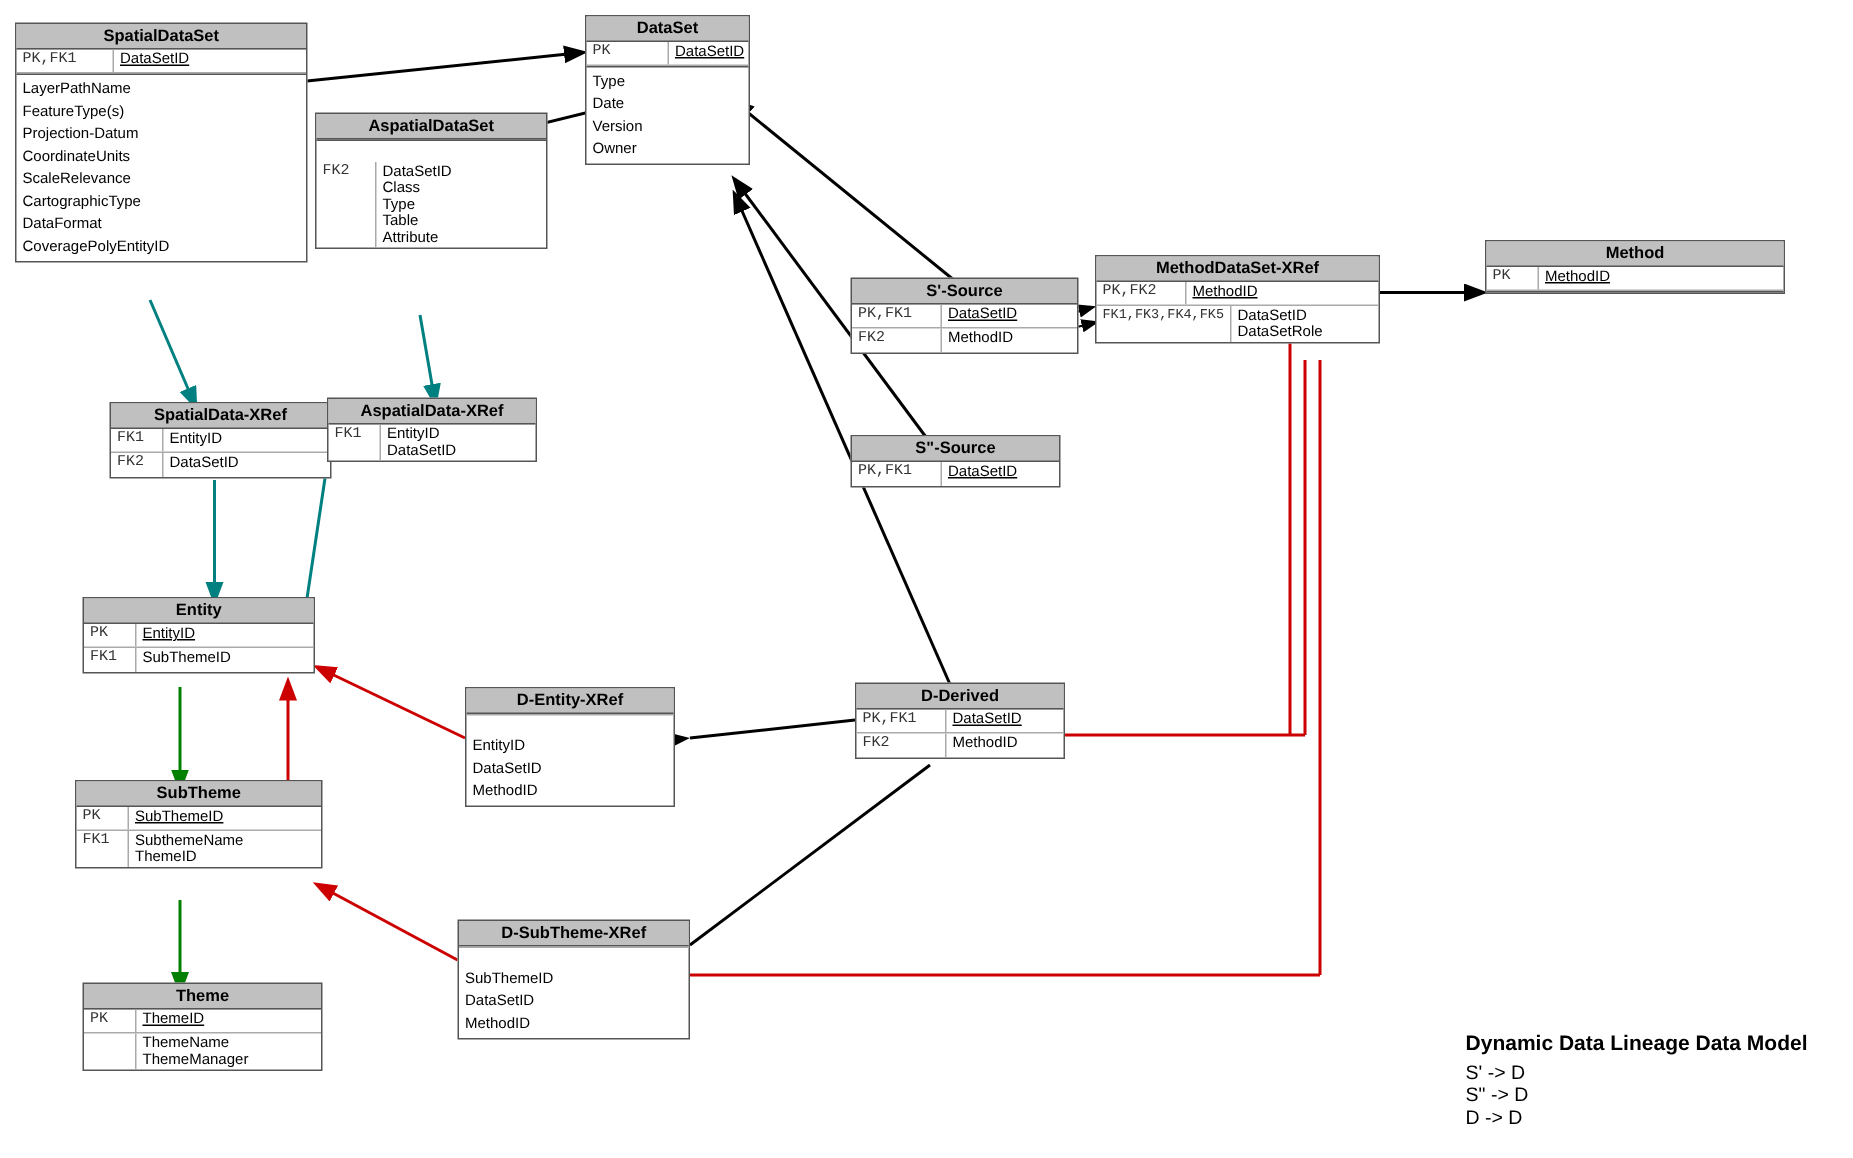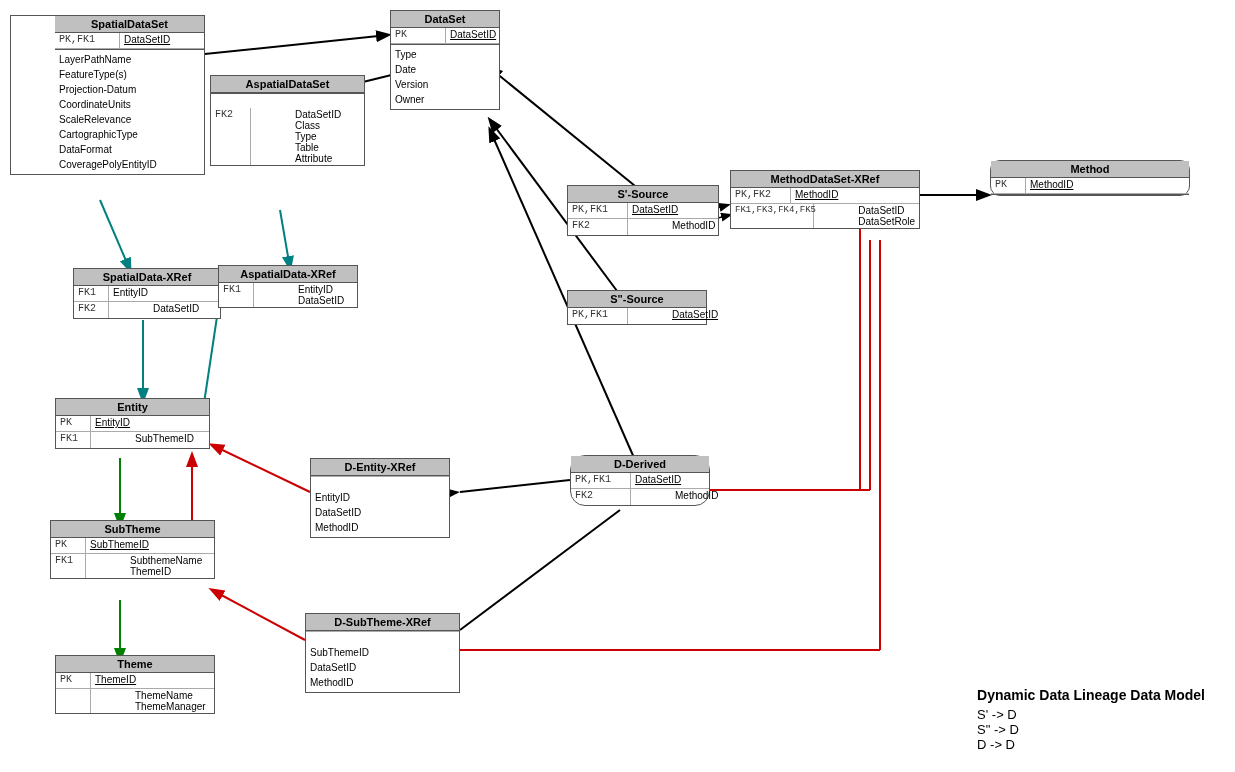--- a/index.html
+++ b/index.html
@@ -34,21 +34,20 @@
     .db-table .table-body {
       padding: 0;
     }
     .db-table .table-row {
       display: flex;
       border-bottom: 1px solid #aaa;
       min-height: 16px;
     }
     .db-table .table-row:last-child {
       border-bottom: none;
-      gap: 40px;
     }
     .db-table .key-col {
       padding: 1px 4px;
       white-space: nowrap;
       font-size: 10px;
       color: #333;
       min-width: 55px;
       border-right: 1px solid #aaa;
       font-family: Liberation Mono, monospace;
     }
@@ -174,21 +173,21 @@
         <div class="key-col">PK</div>
         <div class="field-col"><span class="underline">DataSetID</span></div>
       </div>
       <div class="divider" style="border-top:1px solid #555;"></div>
       <div class="section-fields">
         Type<br>Date<br>Version<br>Owner
       </div>
     </div>
   </div>
 
-  <div class="db-table" style="left:10px; top:15px; width:195px;padding-left:44px;">
+  <div class="db-table" style="left:10px; top:15px; width:195px;">
     <div class="table-header">SpatialDataSet</div>
     <div class="table-body">
       <div class="table-row">
         <div class="key-col" style="min-width:65px;">PK,FK1</div>
         <div class="field-col"><span class="underline">DataSetID</span></div>
       </div>
       <div class="divider" style="border-top:1px solid #555;"></div>
       <div class="section-fields">
         LayerPathName<br>FeatureType(s)<br>Projection-Datum<br>CoordinateUnits<br>ScaleRelevance<br>CartographicType<br>DataFormat<br>CoveragePolyEntityID
       </div>
@@ -309,21 +308,21 @@
   <div class="db-table" style="left:567px; top:290px; width:140px;">
     <div class="table-header">S"-Source</div>
     <div class="table-body">
       <div class="table-row">
         <div class="key-col" style="min-width:60px;">PK,FK1</div>
         <div class="field-col"><span class="underline">DataSetID</span></div>
       </div>
     </div>
   </div>
 
-  <div class="db-table" style="left:570px; top:455px; width:140px;border-radius:15px;">
+  <div class="db-table" style="left:570px; top:455px; width:140px;">
     <div class="table-header">D-Derived</div>
     <div class="table-body">
       <div class="table-row">
         <div class="key-col" style="min-width:60px;">PK,FK1</div>
         <div class="field-col"><span class="underline">DataSetID</span></div>
       </div>
       <div class="table-row">
         <div class="key-col" style="min-width:60px;">FK2</div>
         <div class="field-col">MethodID</div>
       </div>
@@ -337,21 +336,21 @@
         <div class="key-col" style="min-width:60px;">PK,FK2</div>
         <div class="field-col"><span class="underline">MethodID</span></div>
       </div>
       <div class="table-row">
         <div class="key-col" style="min-width:60px; font-size:9px;">FK1,FK3,FK4,FK5</div>
         <div class="field-col">DataSetID<br>DataSetRole</div>
       </div>
     </div>
   </div>
 
-  <div class="db-table" style="left:990px; top:160px; width:200px;border-radius:10px;">
+  <div class="db-table" style="left:990px; top:160px; width:200px;">
     <div class="table-header">Method</div>
     <div class="table-body">
       <div class="table-row">
         <div class="key-col" style="min-width:35px;">PK</div>
         <div class="field-col"><span class="underline">MethodID</span></div>
       </div>
       <div class="divider" style="border-top:1px solid #555;"></div>
     </div>
   </div>
 

